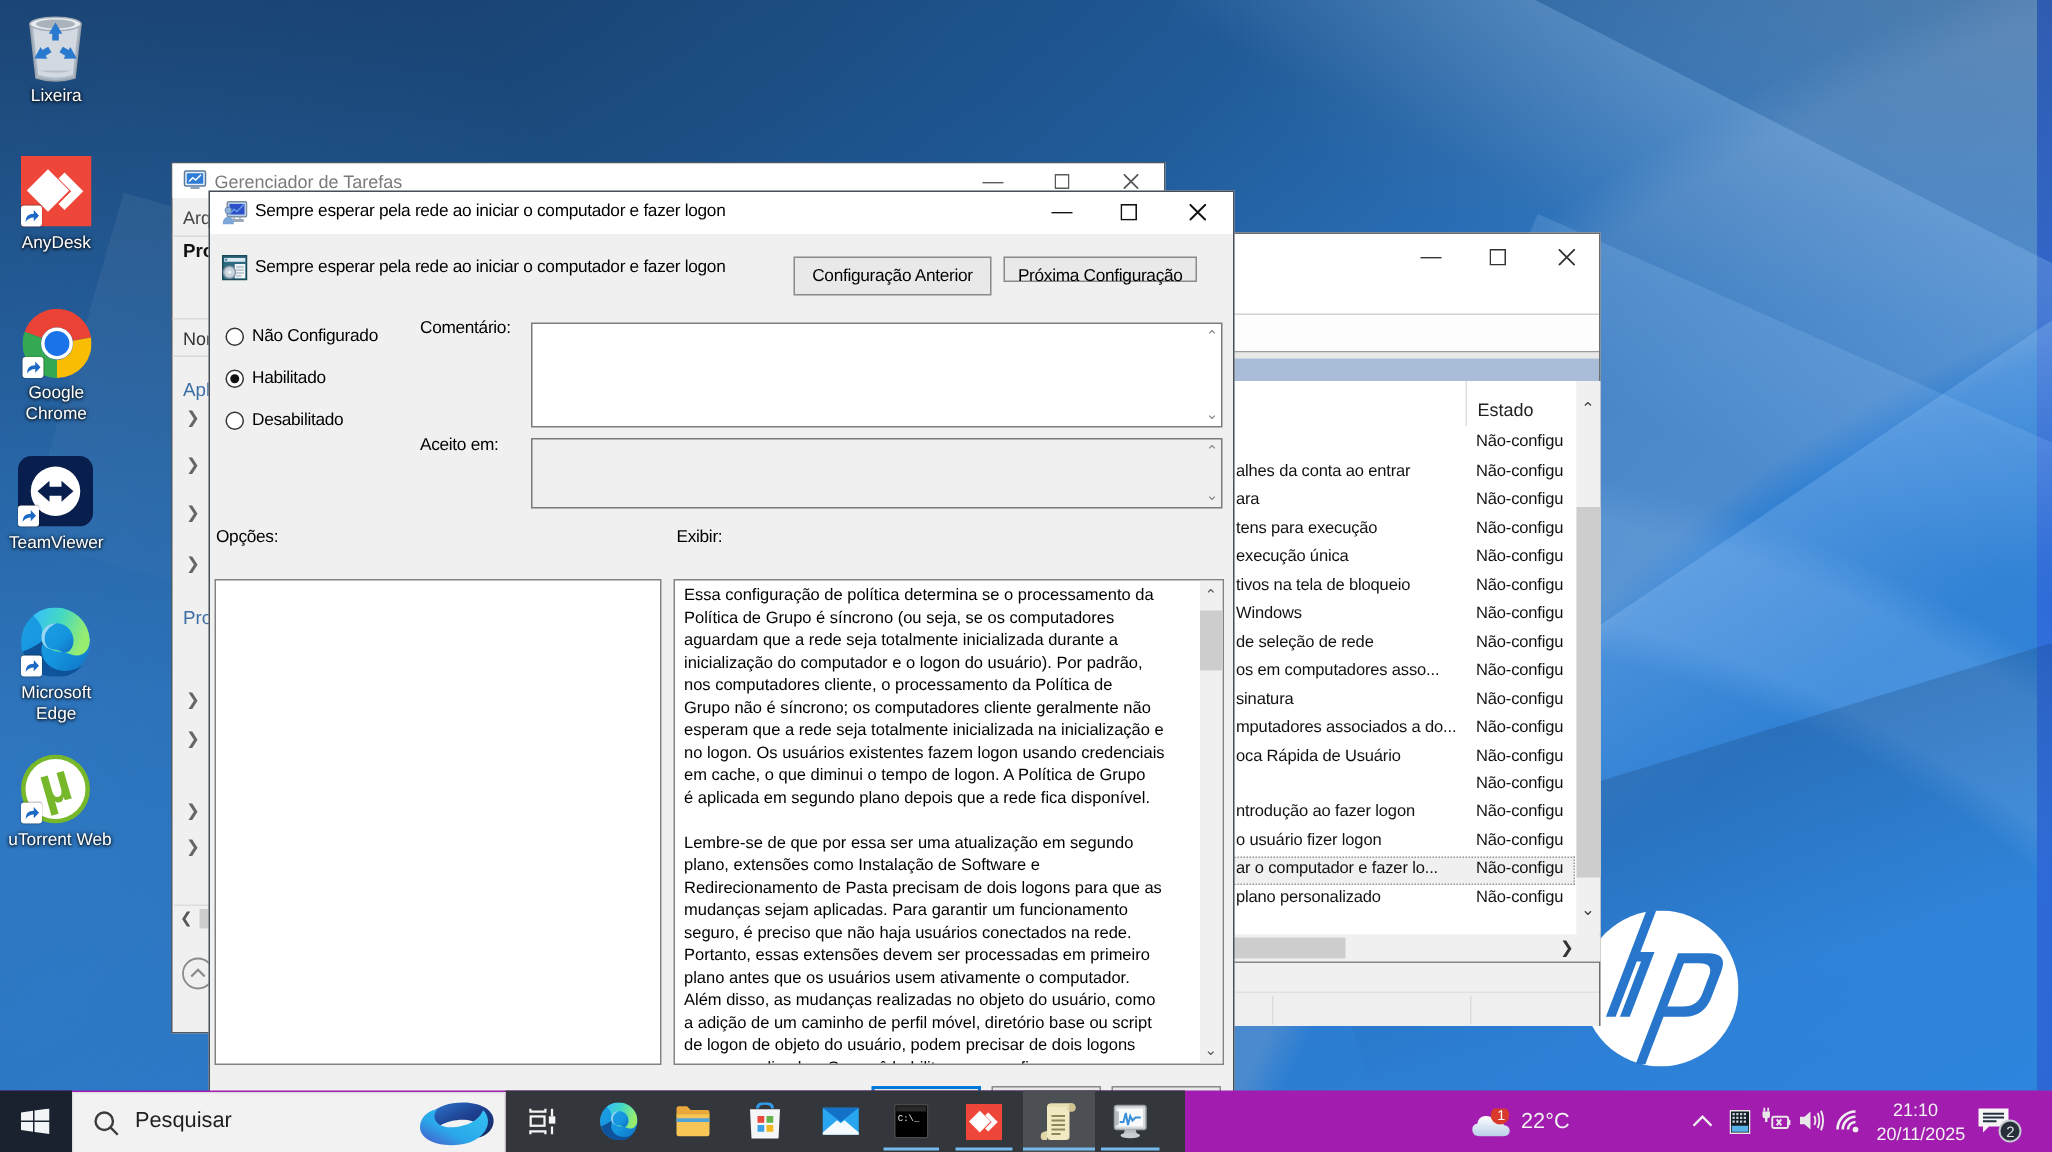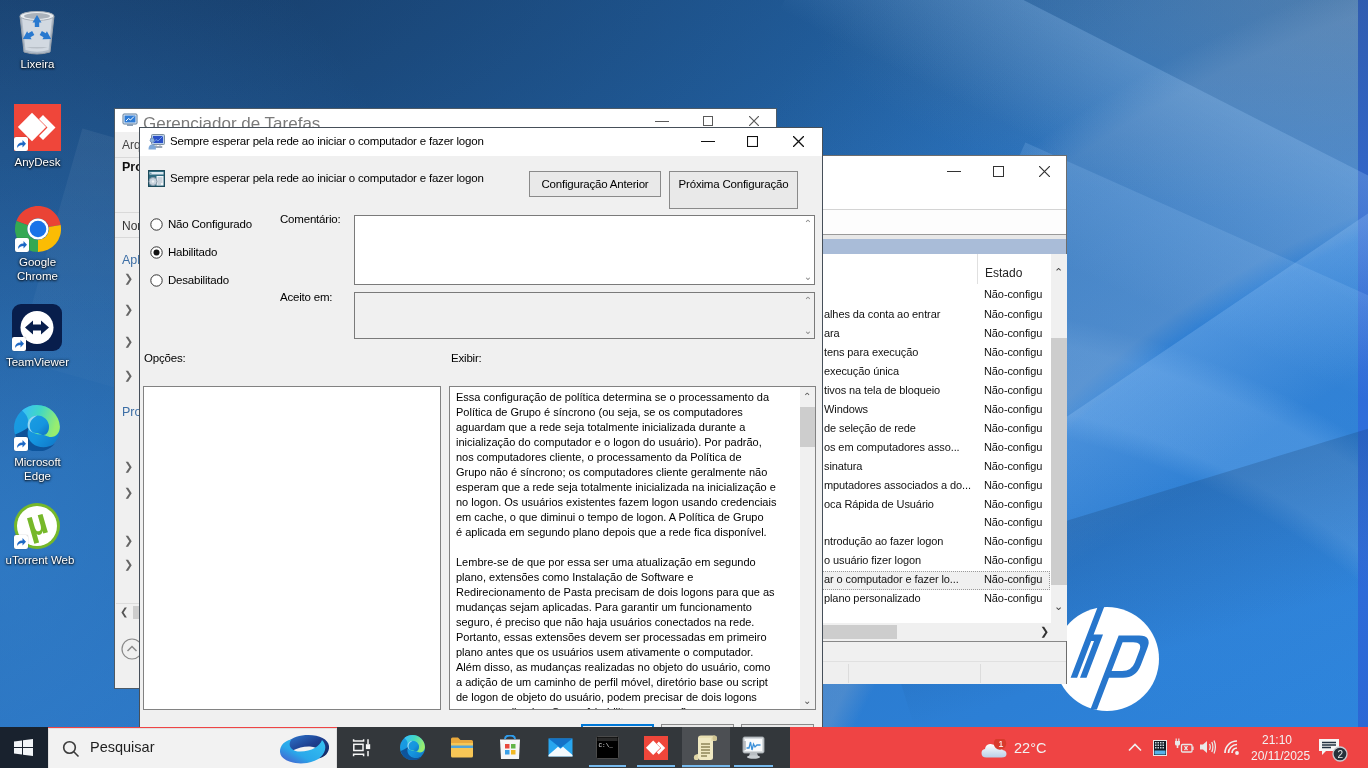--- a/index.html
+++ b/index.html
@@ -17,21 +17,21 @@
       radial-gradient(1400px 700px at 8% -8%, rgba(8,28,56,.42), rgba(8,28,56,0) 75%),
       linear-gradient(150deg, #205085 0%, #2465a8 35%, #2a78cc 65%, #2e86de 100%);
   }
   .wedge { position:absolute; }
   
   .dlabel { position:absolute; color:#fff; font-size:11.5px; text-align:center; text-shadow:0 1px 2px rgba(0,0,0,.9), 0 0 3px rgba(0,0,0,.8); line-height:14px; }
   .shortcut { position:absolute; width:14px; height:14px; background:#fff; border-radius:2px; box-shadow:0 0 1px rgba(0,0,0,.5); }
   
   .win { position:absolute; background:#f0f0f0; border:1px solid #6d6d6d; }
   
-  #taskbar { position:absolute; left:0; top:727px; width:1368px; height:41px; background:#ef4444; }
+  #taskbar { position:absolute; left:0; top:727px; width:1368px; height:41px; background:#a21caf; }
   #tb-center { position:absolute; left:337px; top:0; width:453px; height:41px; background:#33373b; }
   #searchbox { position:absolute; left:48px; top:1px; width:289px; height:40px; background:#f2f2f2; border:1px solid #e0e0e0; border-bottom:none; }
   .underline { position:absolute; top:38px; height:2px; background:#76b9ed; }
   .traytxt { position:absolute; color:#f2f2f2; font-size:14.5px; }
 </style>
 </head>
 <body>
 <div id="desktop">
   <div id="wall"></div>
   <div id="wallwedges">
@@ -144,21 +144,21 @@
   </div>
   <div id="tmwin" class="win" style="left:114px; top:108px; width:663px; height:581px; border-color:#4d5a66;">
 
     <div class="abs" style="left:0; top:0; width:100%; height:23px; background:#fff;">
       <svg class="abs" style="left:7px; top:3px;" width="16" height="16" viewBox="0 0 16 16">
         <rect x="1" y="2" width="14" height="10" rx="1" fill="#e8f0fa" stroke="#5a7a9a" stroke-width="1"></rect>
         <rect x="2.5" y="3.5" width="11" height="7" fill="#2e7cd6"></rect>
         <path d="M4 9 L6.5 6.5 L8.5 8 L12 4.5" stroke="#fff" stroke-width="1" fill="none"></path>
         <rect x="5" y="12" width="6" height="2" fill="#8aa0b8"></rect>
       </svg>
-      <span class="abs" style="left:28px; top:5px; font-size:17px; color:#7b7b7b;">Gerenciador de Tarefas</span>
+      <span class="abs" style="left:28px; top:5px; font-size:12px; color:#7b7b7b;">Gerenciador de Tarefas</span>
       <span class="abs" style="left:540px; top:3px; font-size:14px; color:#5a5a5a;">—</span>
       <svg class="abs" style="left:588px; top:7px;" width="10" height="10">
           <rect x="0.5" y="0.5" width="9" height="9" fill="none" stroke="#5a5a5a"></rect>
         </svg>
       <svg class="abs" style="left:634px; top:7px;" width="10" height="10">
           <path d="M0 0 L10 10 M10 0 L0 10" stroke="#5a5a5a" stroke-width="1.2"></path>
         </svg>
     </div>
     <div class="abs" style="left:7px; top:29px; font-size:12px; color:#444;">Arquivo&nbsp;&nbsp;Opções&nbsp;&nbsp;Exibir</div>
     <div class="abs" style="left:0; top:48px; width:100%; height:1px; background:#d9d9d9;"></div>
@@ -288,21 +288,21 @@
       <rect x="0.5" y="0.5" width="16" height="16" fill="#2e6b80" stroke="#1d4a5a"></rect>
       <rect x="1.5" y="2" width="14" height="2.5" fill="#dce8f0"></rect>
       <circle cx="2.8" cy="3.2" r="0.8" fill="#5a8aa0"></circle>
       <rect x="8.5" y="6" width="7" height="9.5" fill="#f2f5f8"></rect>
       <path d="M9.5 8 L14.5 8 M9.5 10 L14.5 10 M9.5 12 L14.5 12 M9.5 14 L13 14" stroke="#8aa0b0" stroke-width="0.8"></path>
       <circle cx="5" cy="11.5" r="4" fill="#c8d4de" stroke="#8898a8"></circle>
       <circle cx="5" cy="11.5" r="1.2" fill="#eef2f6"></circle>
     </svg>
     <span class="abs" style="left:30px; top:44px; color:#000;">Sempre esperar pela rede ao iniciar o computador e fazer logon</span>
     <div class="abs" style="left:389px; top:43px; width:132px; height:26px; background:#e9e9e9; border:1px solid #8a8a8a; text-align:center; line-height:24px; color:#000;">Configuração Anterior</div>
-    <div class="abs" style="left:529px; top:43px; width:129px; height:38px; background:#e9e9e9; border:1px solid #8a8a8a; text-align:center; line-height:24px; color:#000;">Próxima Configuração</div>
+    <div class="abs" style="left:529px; top:43px; width:129px; height:17px; background:#e9e9e9; border:1px solid #8a8a8a; text-align:center; line-height:24px; color:#000;">Próxima Configuração</div>
 
     <svg class="abs" style="left:10px; top:90px;" width="13" height="13">
         <circle cx="6.5" cy="6.5" r="5.7" fill="#fff" stroke="#333" stroke-width="1"></circle>
       </svg>
     <span class="abs" style="left:28px; top:90px; color:#000;">Não Configurado</span>
     <svg class="abs" style="left:10px; top:118px;" width="13" height="13">
         <circle cx="6.5" cy="6.5" r="5.7" fill="#fff" stroke="#333" stroke-width="1"></circle>
         <circle cx="6.5" cy="6.5" r="3" fill="#111"></circle>
       </svg>
     <span class="abs" style="left:28px; top:118px; color:#000;">Habilitado</span>

